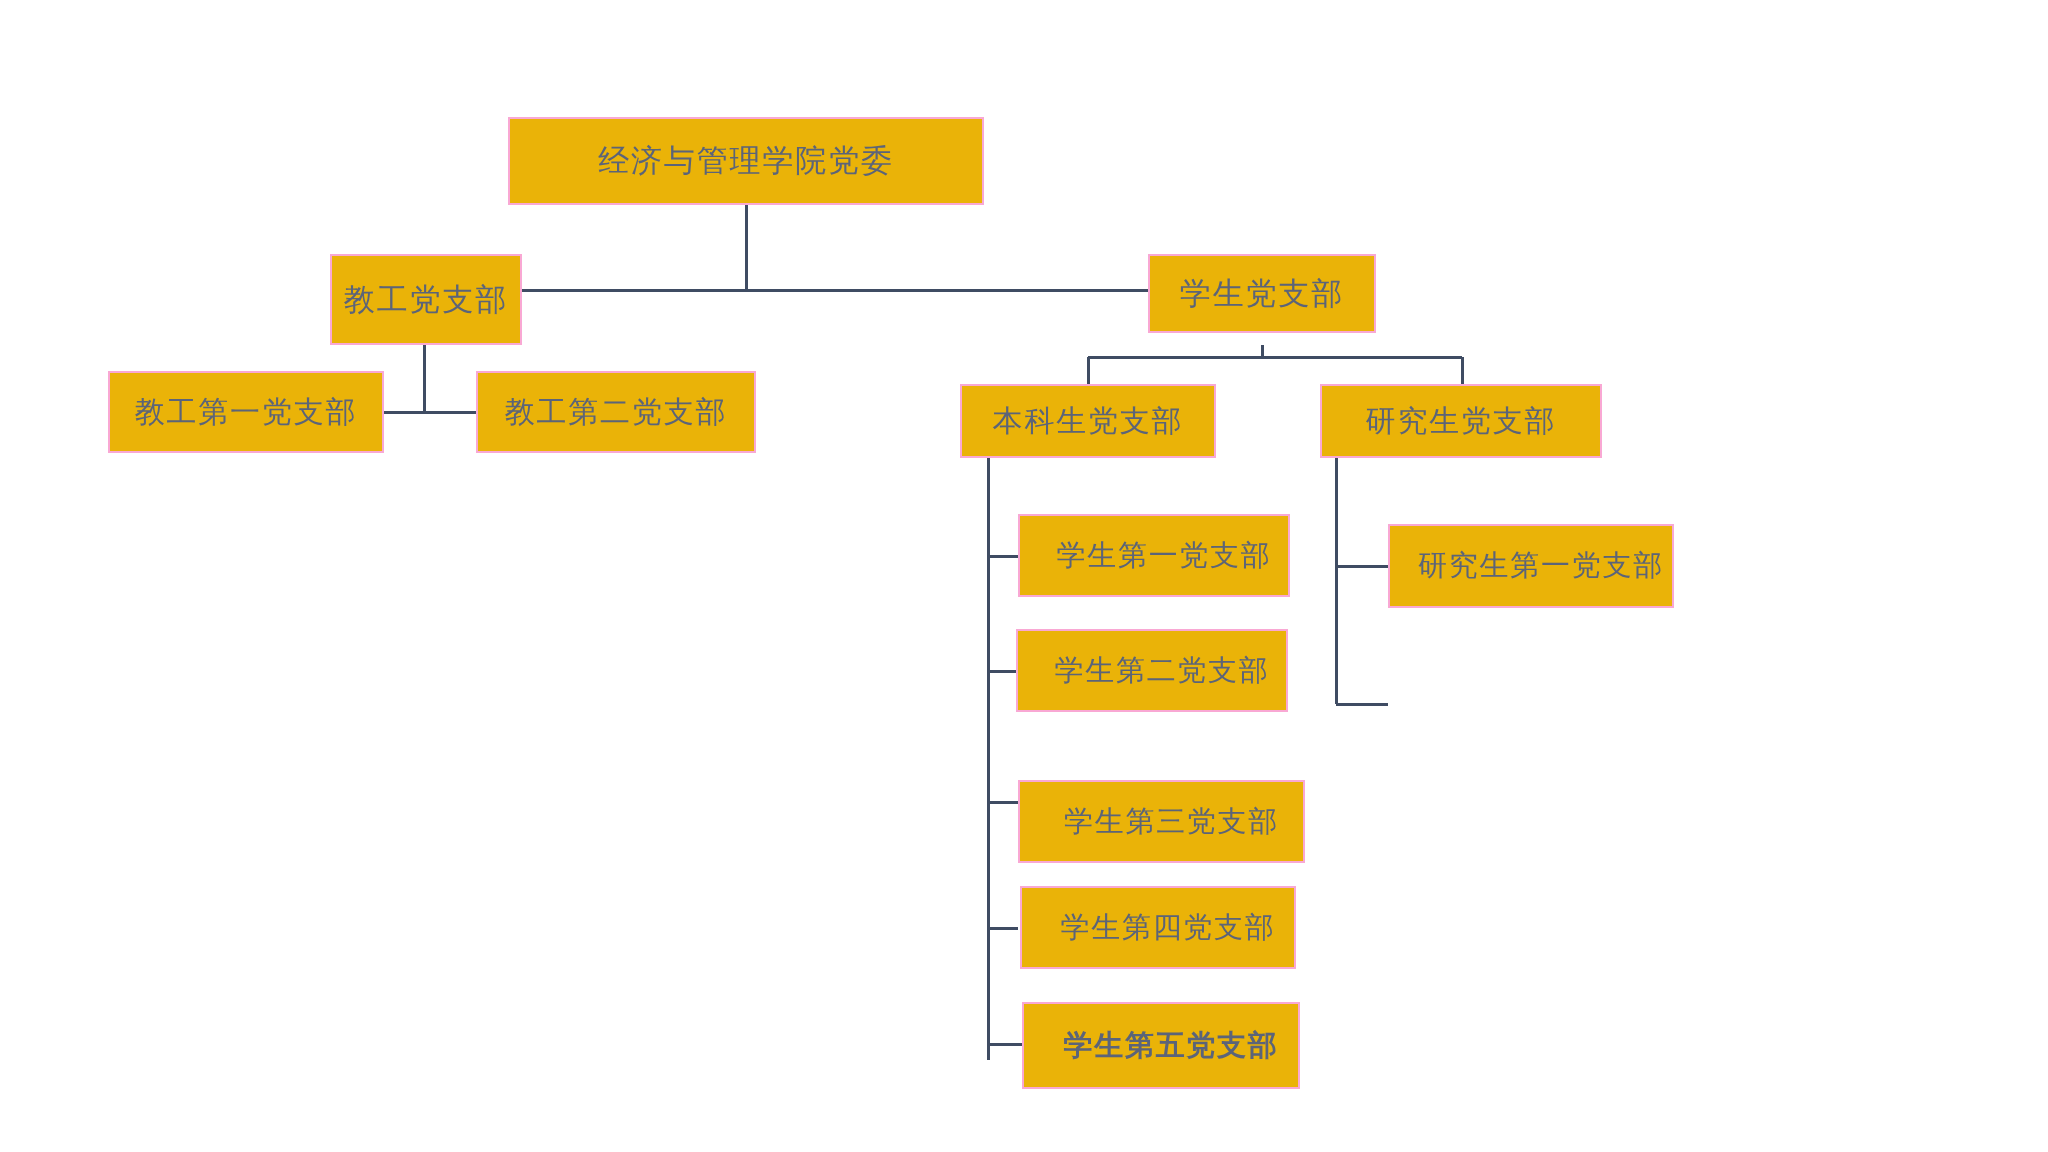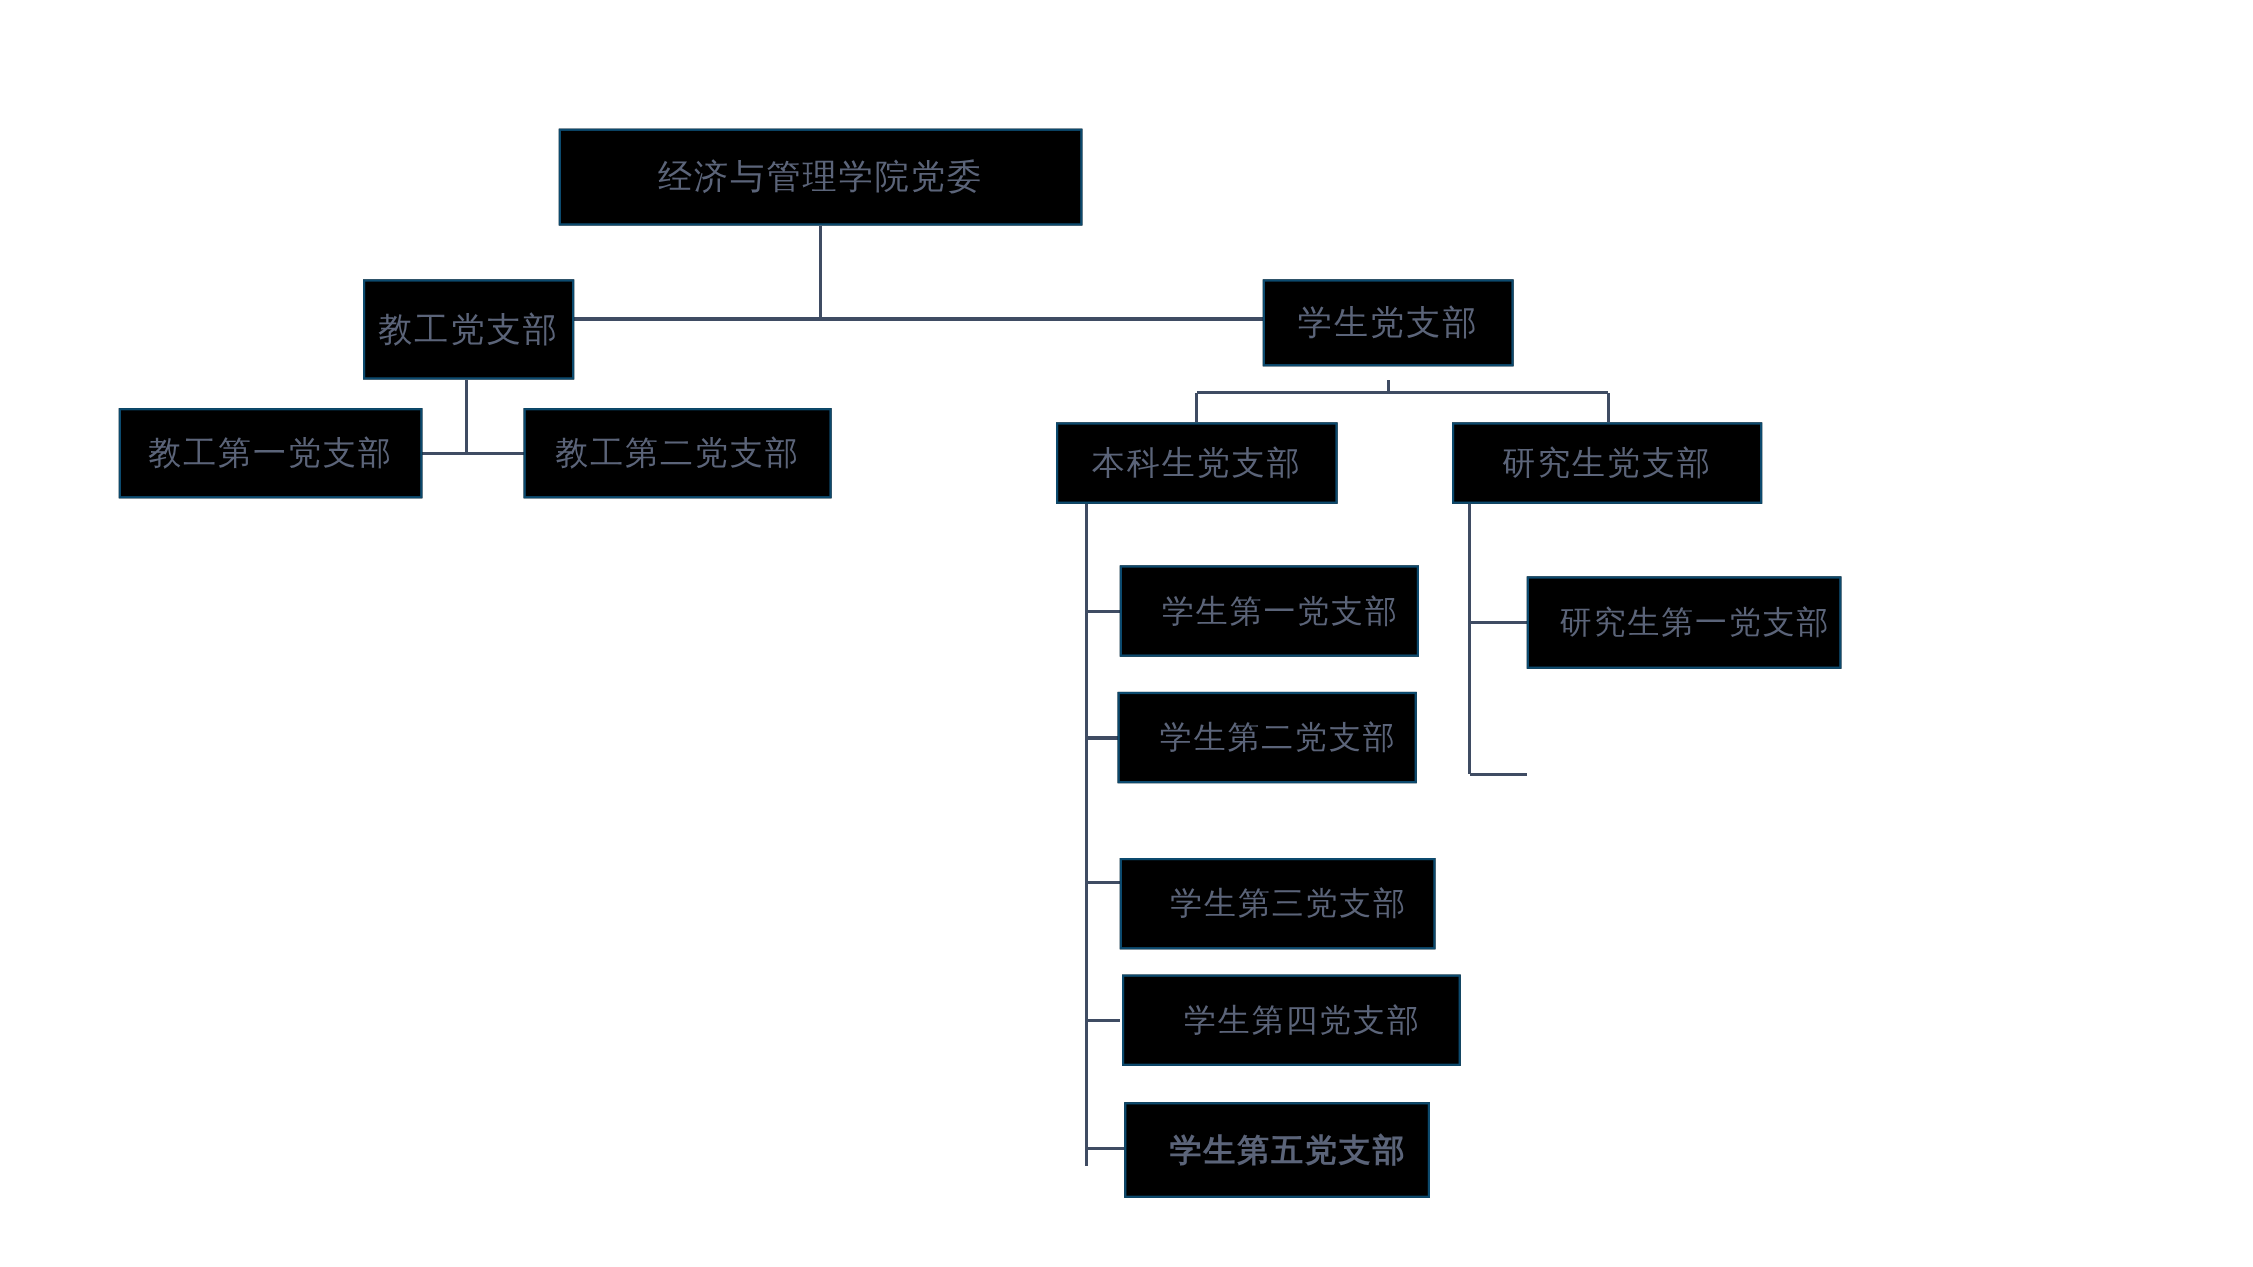--- a/index.html
+++ b/index.html
@@ -23,22 +23,22 @@
     position: absolute;
     left: 0;
     top: 0;
     width: 2048px;
     height: 1152px;
     display: block;
   }
   .node-box {
     position: absolute;
     box-sizing: border-box;
-    background: #000000;
-    border: 2px solid #0c4a6e;
+    background: #eab308;
+    border: 2px solid #f9a8d4;
     display: flex;
     align-items: center;
     justify-content: center;
     color: #5b6479;
     font-family: "Liberation Serif", "DejaVu Serif", serif;
     white-space: nowrap;
     letter-spacing: 0.06em;
   }
   .lvl0 { font-size: 31px; }
   .lvl1 { font-size: 31px; }
@@ -92,20 +92,20 @@
   <div class="node-box lvl2" style="left:476px; top:371px; width:280px; height:82px;">教工第二党支部</div>
 
   <div class="node-box lvl2" style="left:1320px; top:384px; width:282px; height:74px;">研究生党支部</div>
 
   <div class="node-box lvl3" style="left:1018px; top:514px; width:272px; height:83px;">学生第一党支部</div>
 
   <div class="node-box lvl3" style="left:1016px; top:629px; width:272px; height:83px;">学生第二党支部</div>
 
   <div class="node-box lvl3" style="left:1018px; top:780px; width:287px; height:83px;font-family:Liberation Mono, monospace;">学生第三党支部</div>
 
-  <div class="node-box lvl3" style="left:1020px; top:886px; width:308px; height:83px;">学生第四党支部</div>
+  <div class="node-box lvl3" style="left:1020px; top:886px; width:276px; height:83px;">学生第四党支部</div>
 
   <div class="node-box lvl3" style="left:1022px; top:1002px; width:278px; height:87px;font-weight:bold;">学生第五党支部</div>
 
   <div class="node-box lvl3" style="left:1388px; top:524px; width:286px; height:84px;">研究生第一党支部</div>
 
 
 </div>
 
 </body></html>

